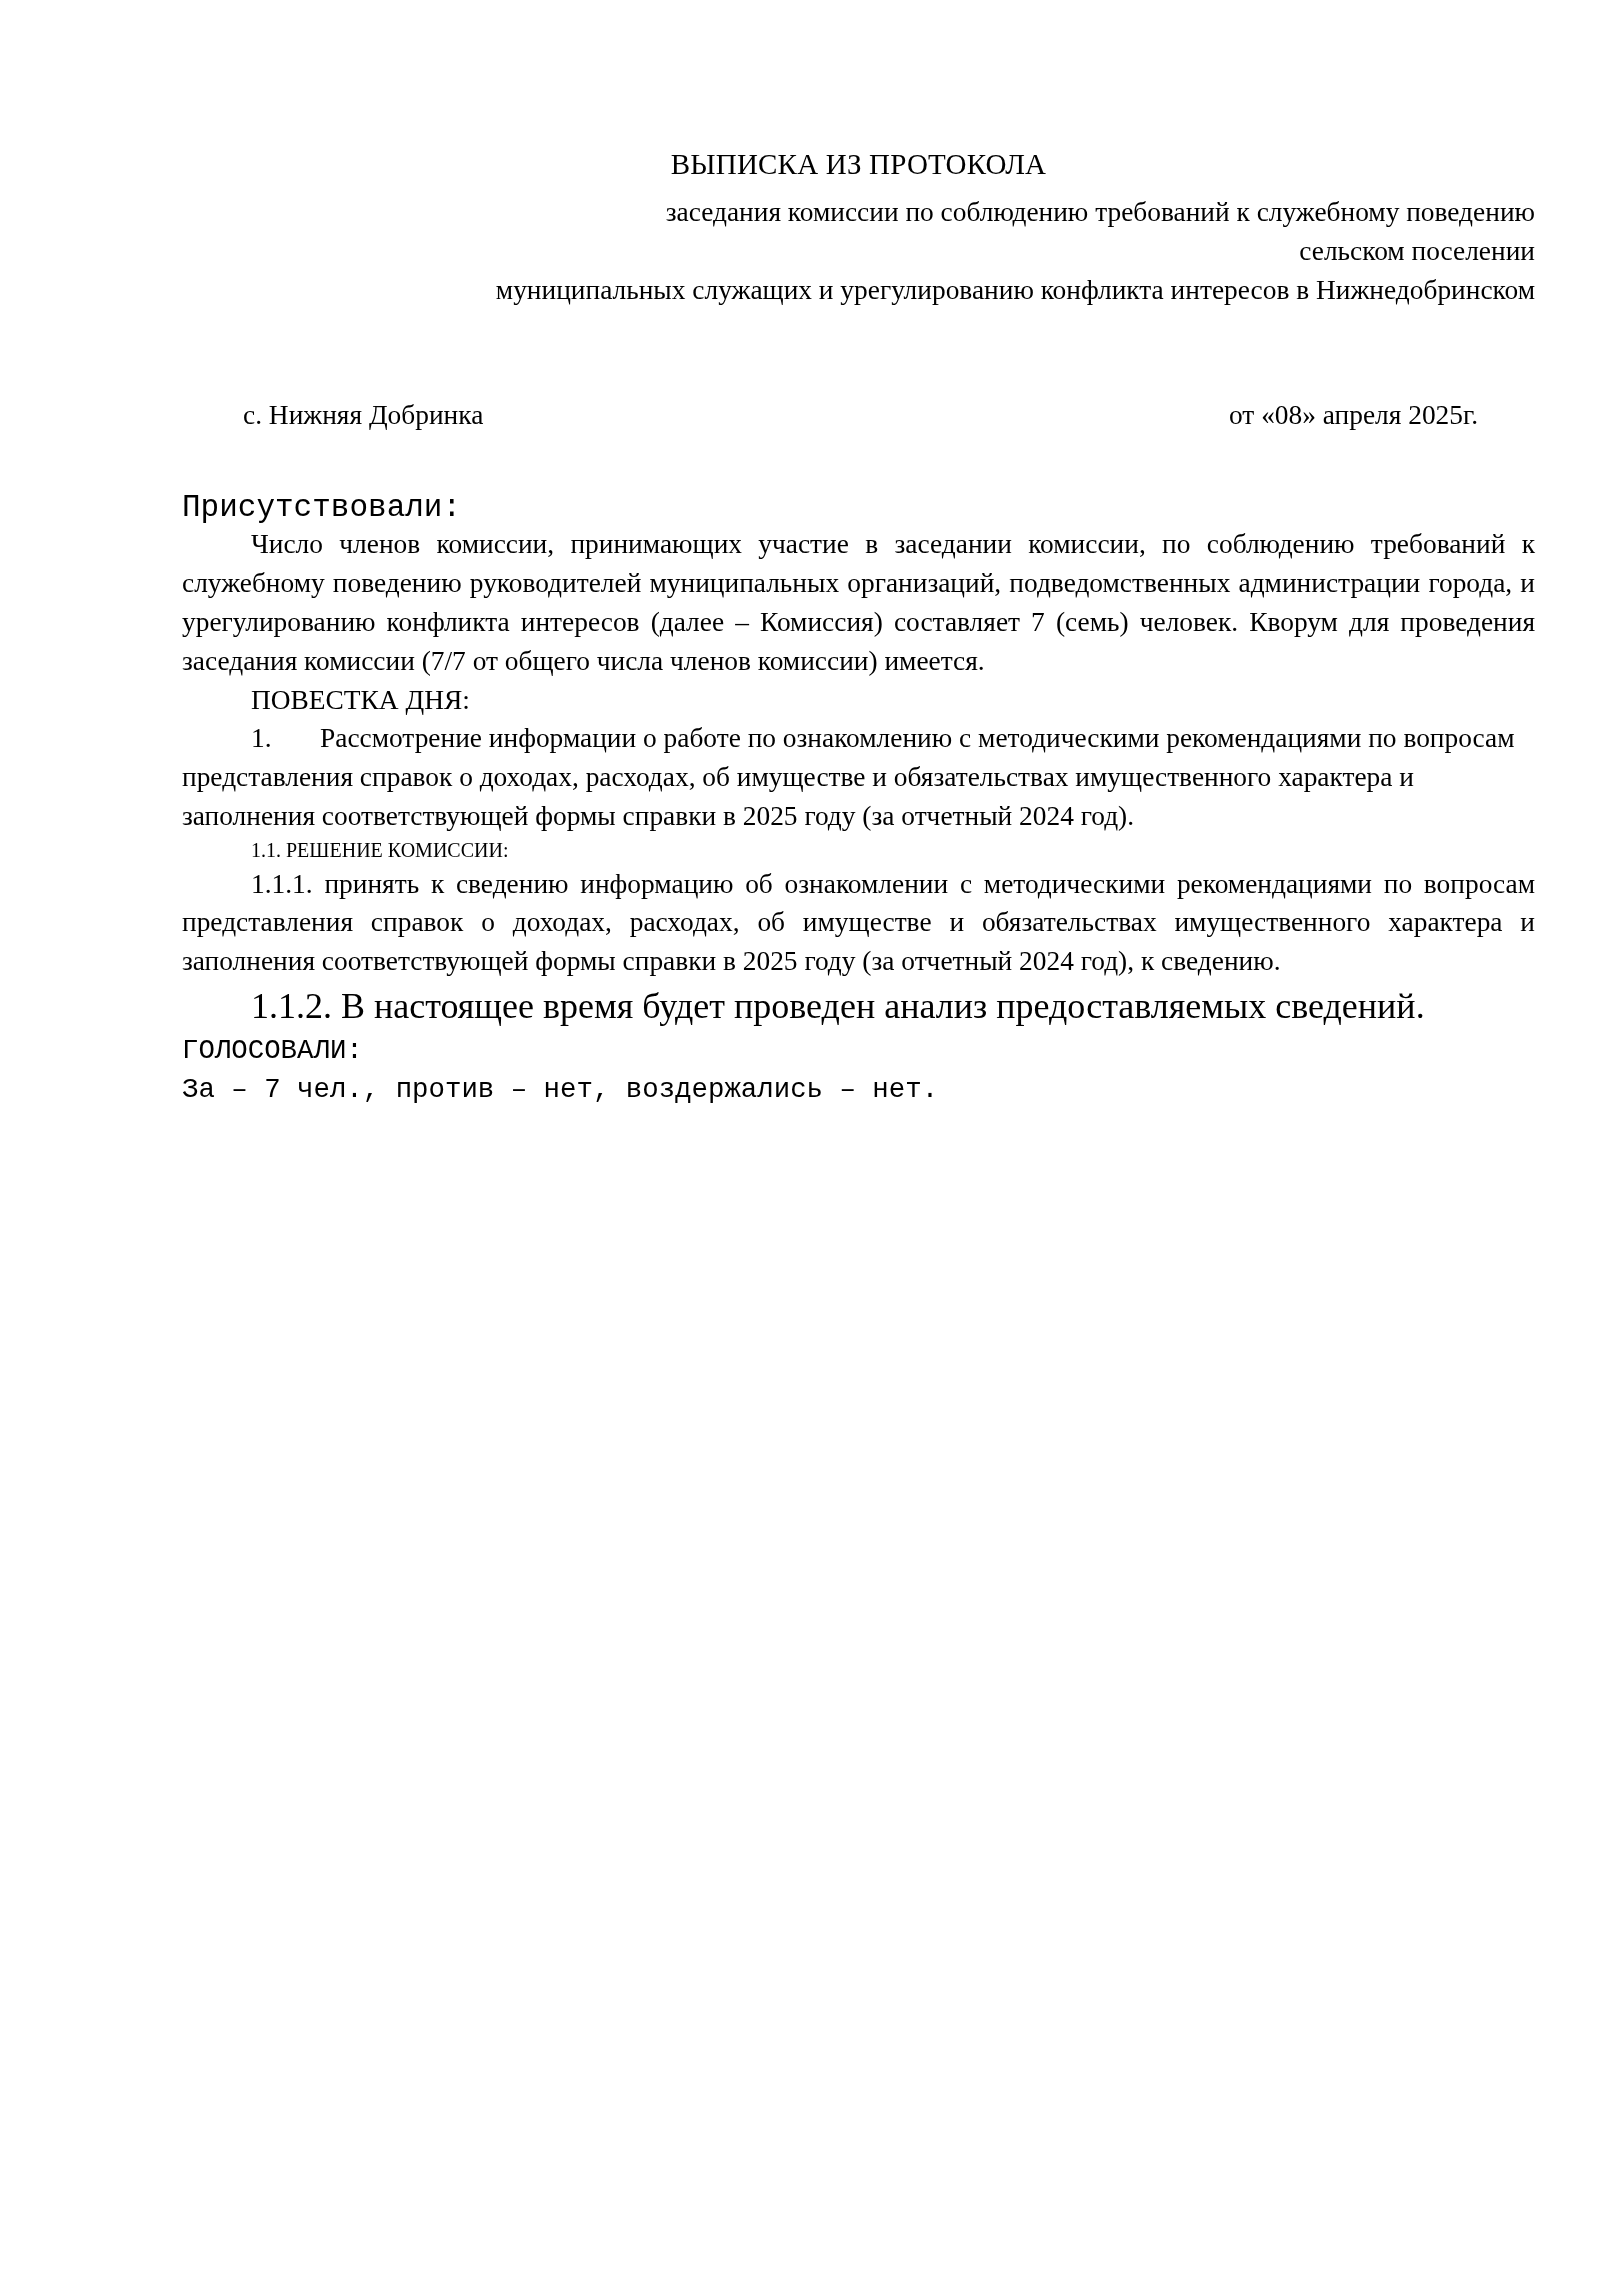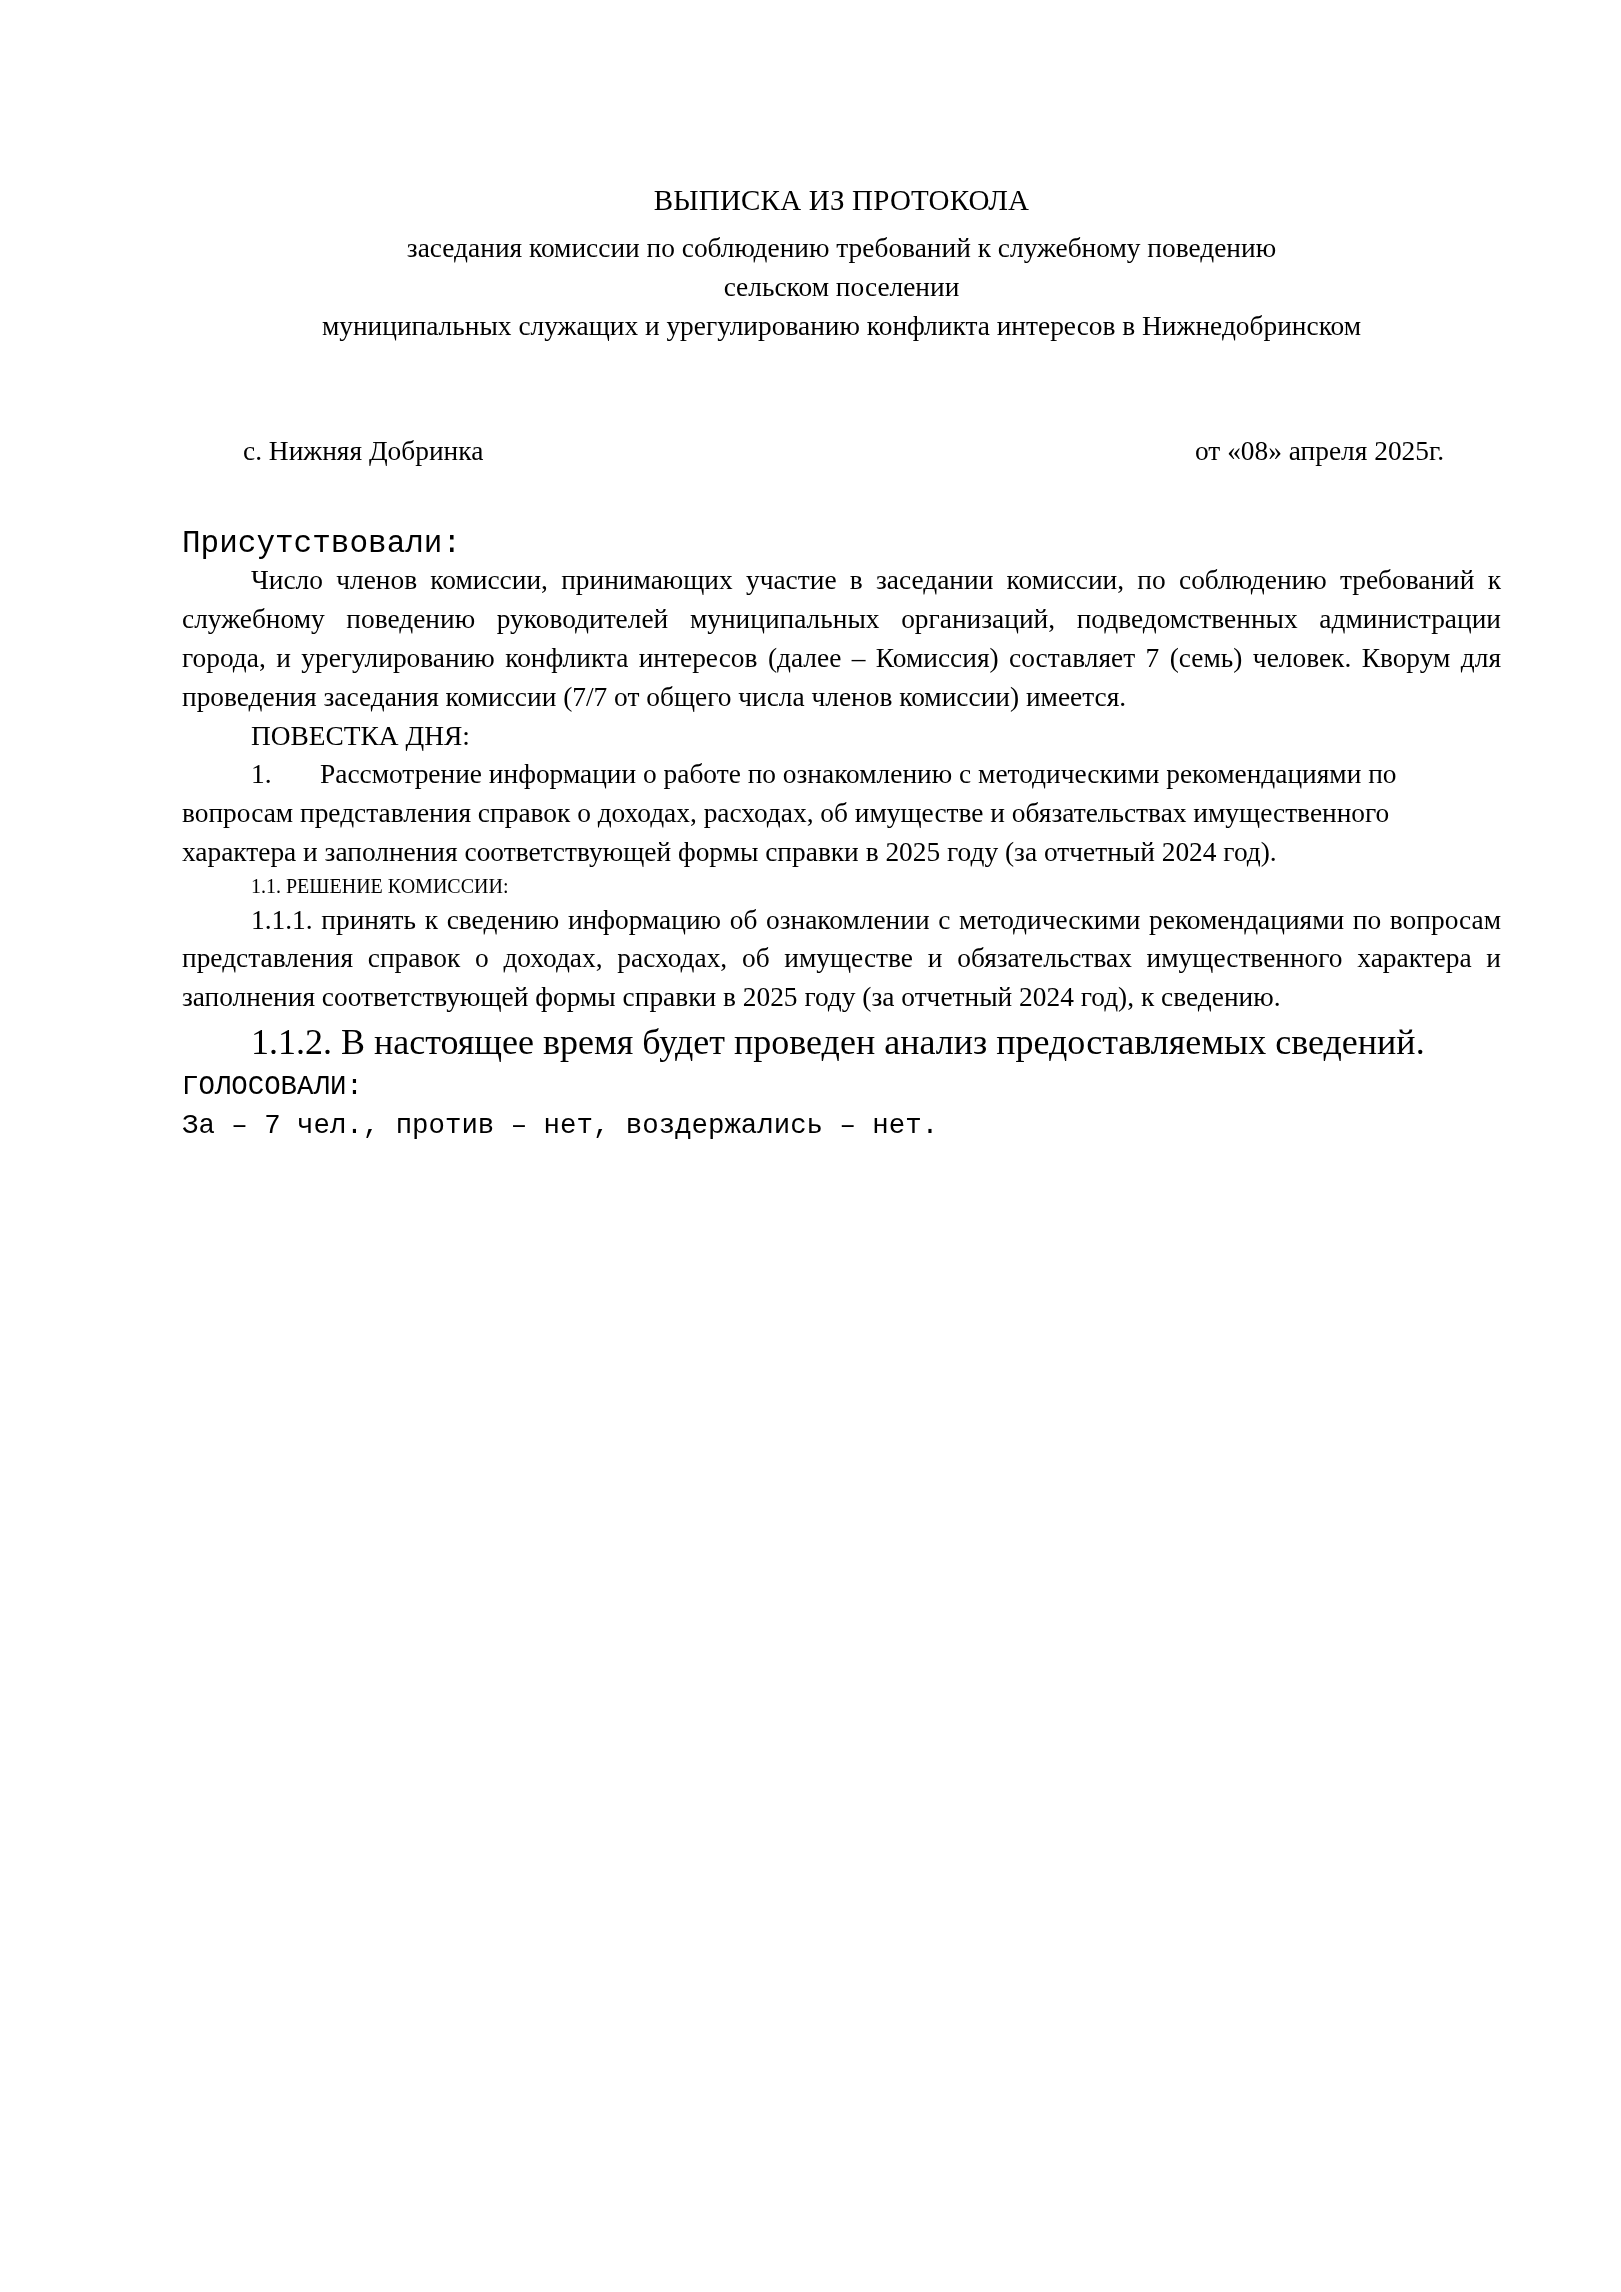--- a/index.html
+++ b/index.html
@@ -12,38 +12,38 @@
     height: 2293px;
     font-family: "Liberation Serif", "DejaVu Serif", serif;
     color: #000000;
     position: relative;
     overflow: hidden;
   }
   .page {
     box-sizing: border-box;
     width: 1621px;
     height: 1749px;
-    padding: 147px 120px 118px 182px;
+    padding: 147px 86px 118px 182px;
     background: #ffffff;
-    margin-top: 36px;
   }
   .doc-title {
     text-align: center;
     font-size: 29px;
     line-height: 1.22;
     letter-spacing: 0.2px;
   }
   .doc-subtitle {
     text-align: center;
     font-size: 27.4px;
     line-height: 1.42;
     margin-top: 10.8px;
   }
   .subtitle-line {
     display: block;
+    text-align: right;
   }
   .meta-row {
     display: flex;
     justify-content: space-between;
     align-items: baseline;
     margin-top: 90px;
     font-size: 27.4px;
   }
   .meta-left {
     padding-left: 61px;

